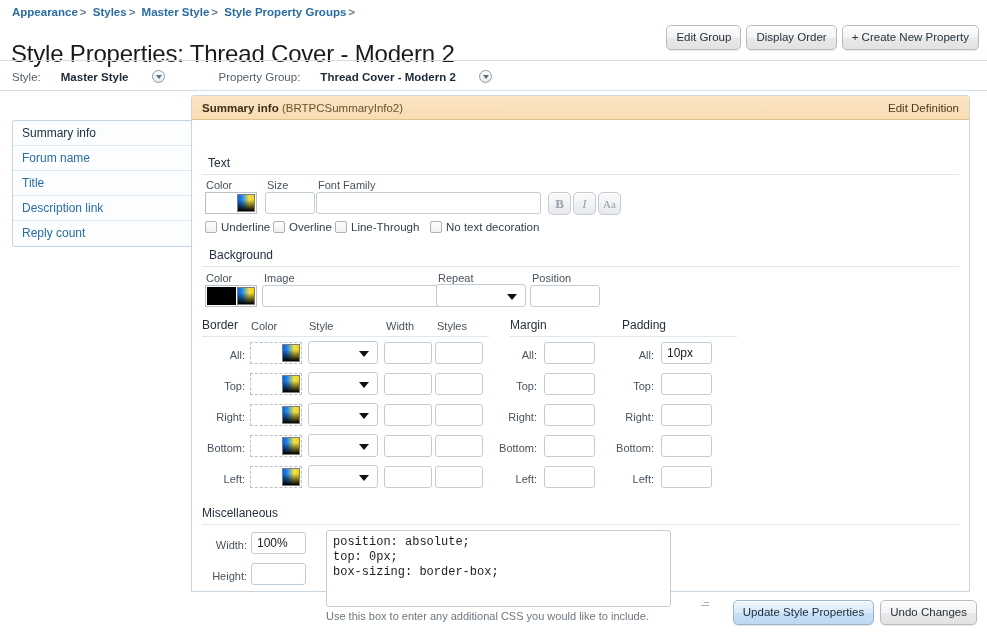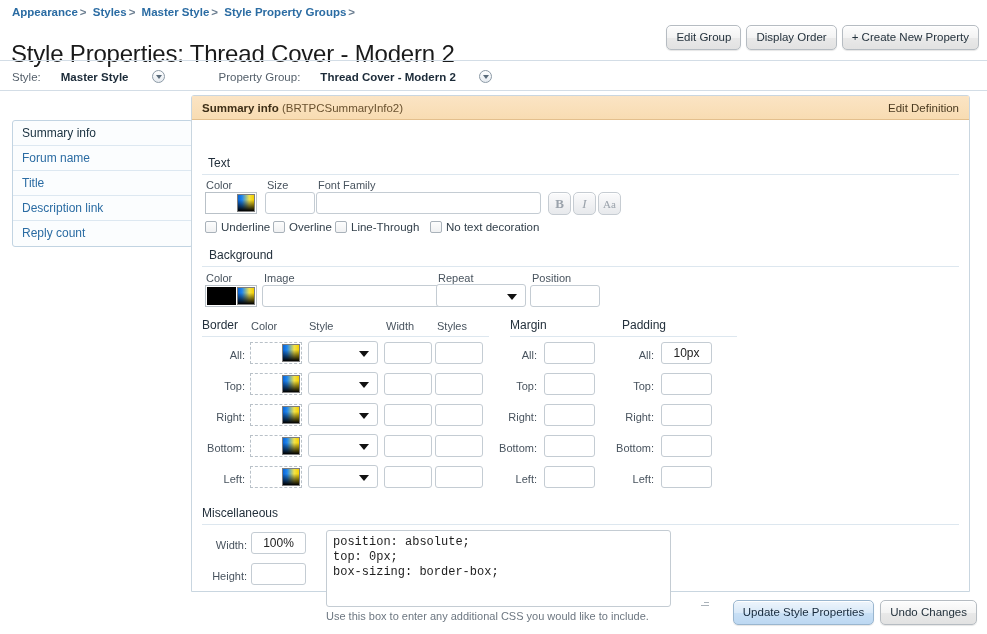--- a/index.html
+++ b/index.html
@@ -159,21 +159,21 @@
     height: 22px;
     border: 1px solid #c4ccd3;
     border-radius: 3px;
     background: #ffffff;
     font-family: "Liberation Sans", sans-serif;
     font-size: 12px;
     color: #222;
     padding: 0 5px;
     outline: none;
   }
-  .tin.ralign { text-align: center; }
+  .tin.ralign { text-align: left; }
 
   
   .colorfield {
     position: absolute;
     height: 22px;
     border: 1px solid #b9c1c8;
     background: #ffffff;
     display: flex; align-items: center; justify-content: flex-end;
     cursor: pointer;
   }

